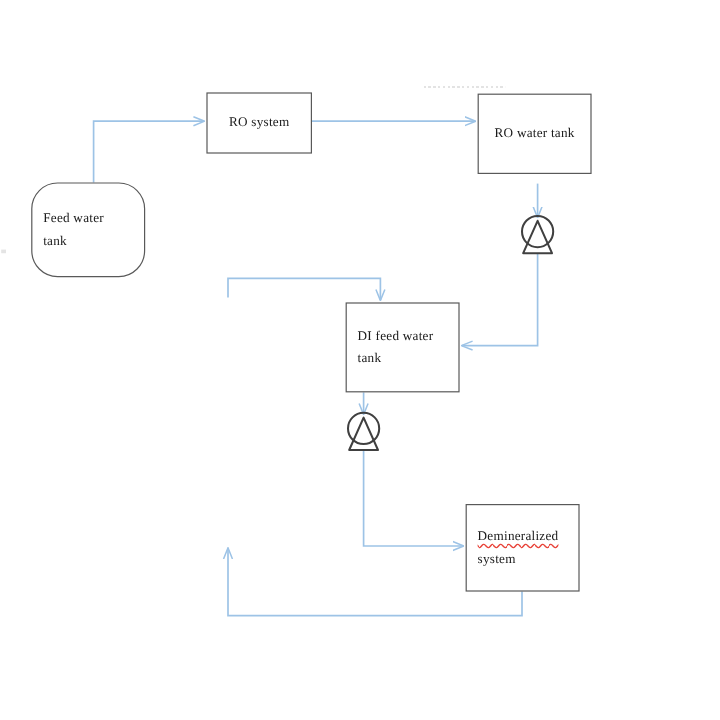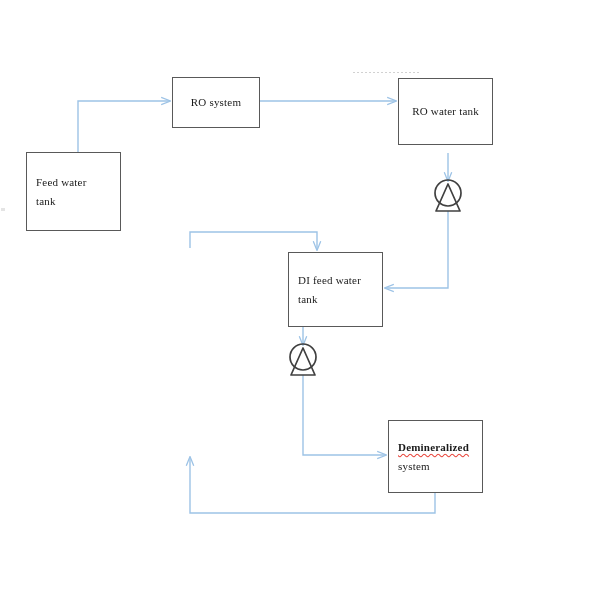--- a/index.html
+++ b/index.html
@@ -45,21 +45,20 @@
   }
   .node-label.centered {
     width: 100%;
     text-align: center;
     padding: 0 4px;
   }
   .misspelled {
     text-decoration: underline wavy #e8443a;
     text-decoration-skip-ink: none;
     text-underline-offset: 2px;
-    font-weight: bold;
   }
   .artifact-dotted {
     position: absolute;
     height: 1px;
     background: repeating-linear-gradient(
       to right,
       #c9c9c9 0px, #c9c9c9 2px,
       rgba(255,255,255,0) 2px, rgba(255,255,255,0) 4px
     );
     opacity: 0.85;
@@ -108,21 +107,21 @@
       <circle cx="448" cy="193" r="13"></circle>
       <path d="M 448 184 L 460 211 L 436 211 Z"></path>
     </g>
 
     <g fill="none" stroke="#404040" stroke-width="1.7" stroke-linejoin="round">
       <circle cx="303" cy="357" r="13"></circle>
       <path d="M 303 348 L 315 375 L 291 375 Z"></path>
     </g>
   </svg>
 
-  <div class="node-box" style="left:26px; top:152px; width:95px; height:79px;">
+  <div class="node-box" style="left:26px; top:152px; width:95px; height:79px;border-radius:22px;">
     <span class="node-label">Feed  water
 tank</span>
   </div>
 
   <div class="node-box" style="left:172px; top:77px; width:88px; height:51px;">
     <span class="node-label centered">RO system</span>
   </div>
 
   <div class="node-box" style="left:398px; top:78px; width:95px; height:67px;">
     <span class="node-label centered">RO water tank</span>

